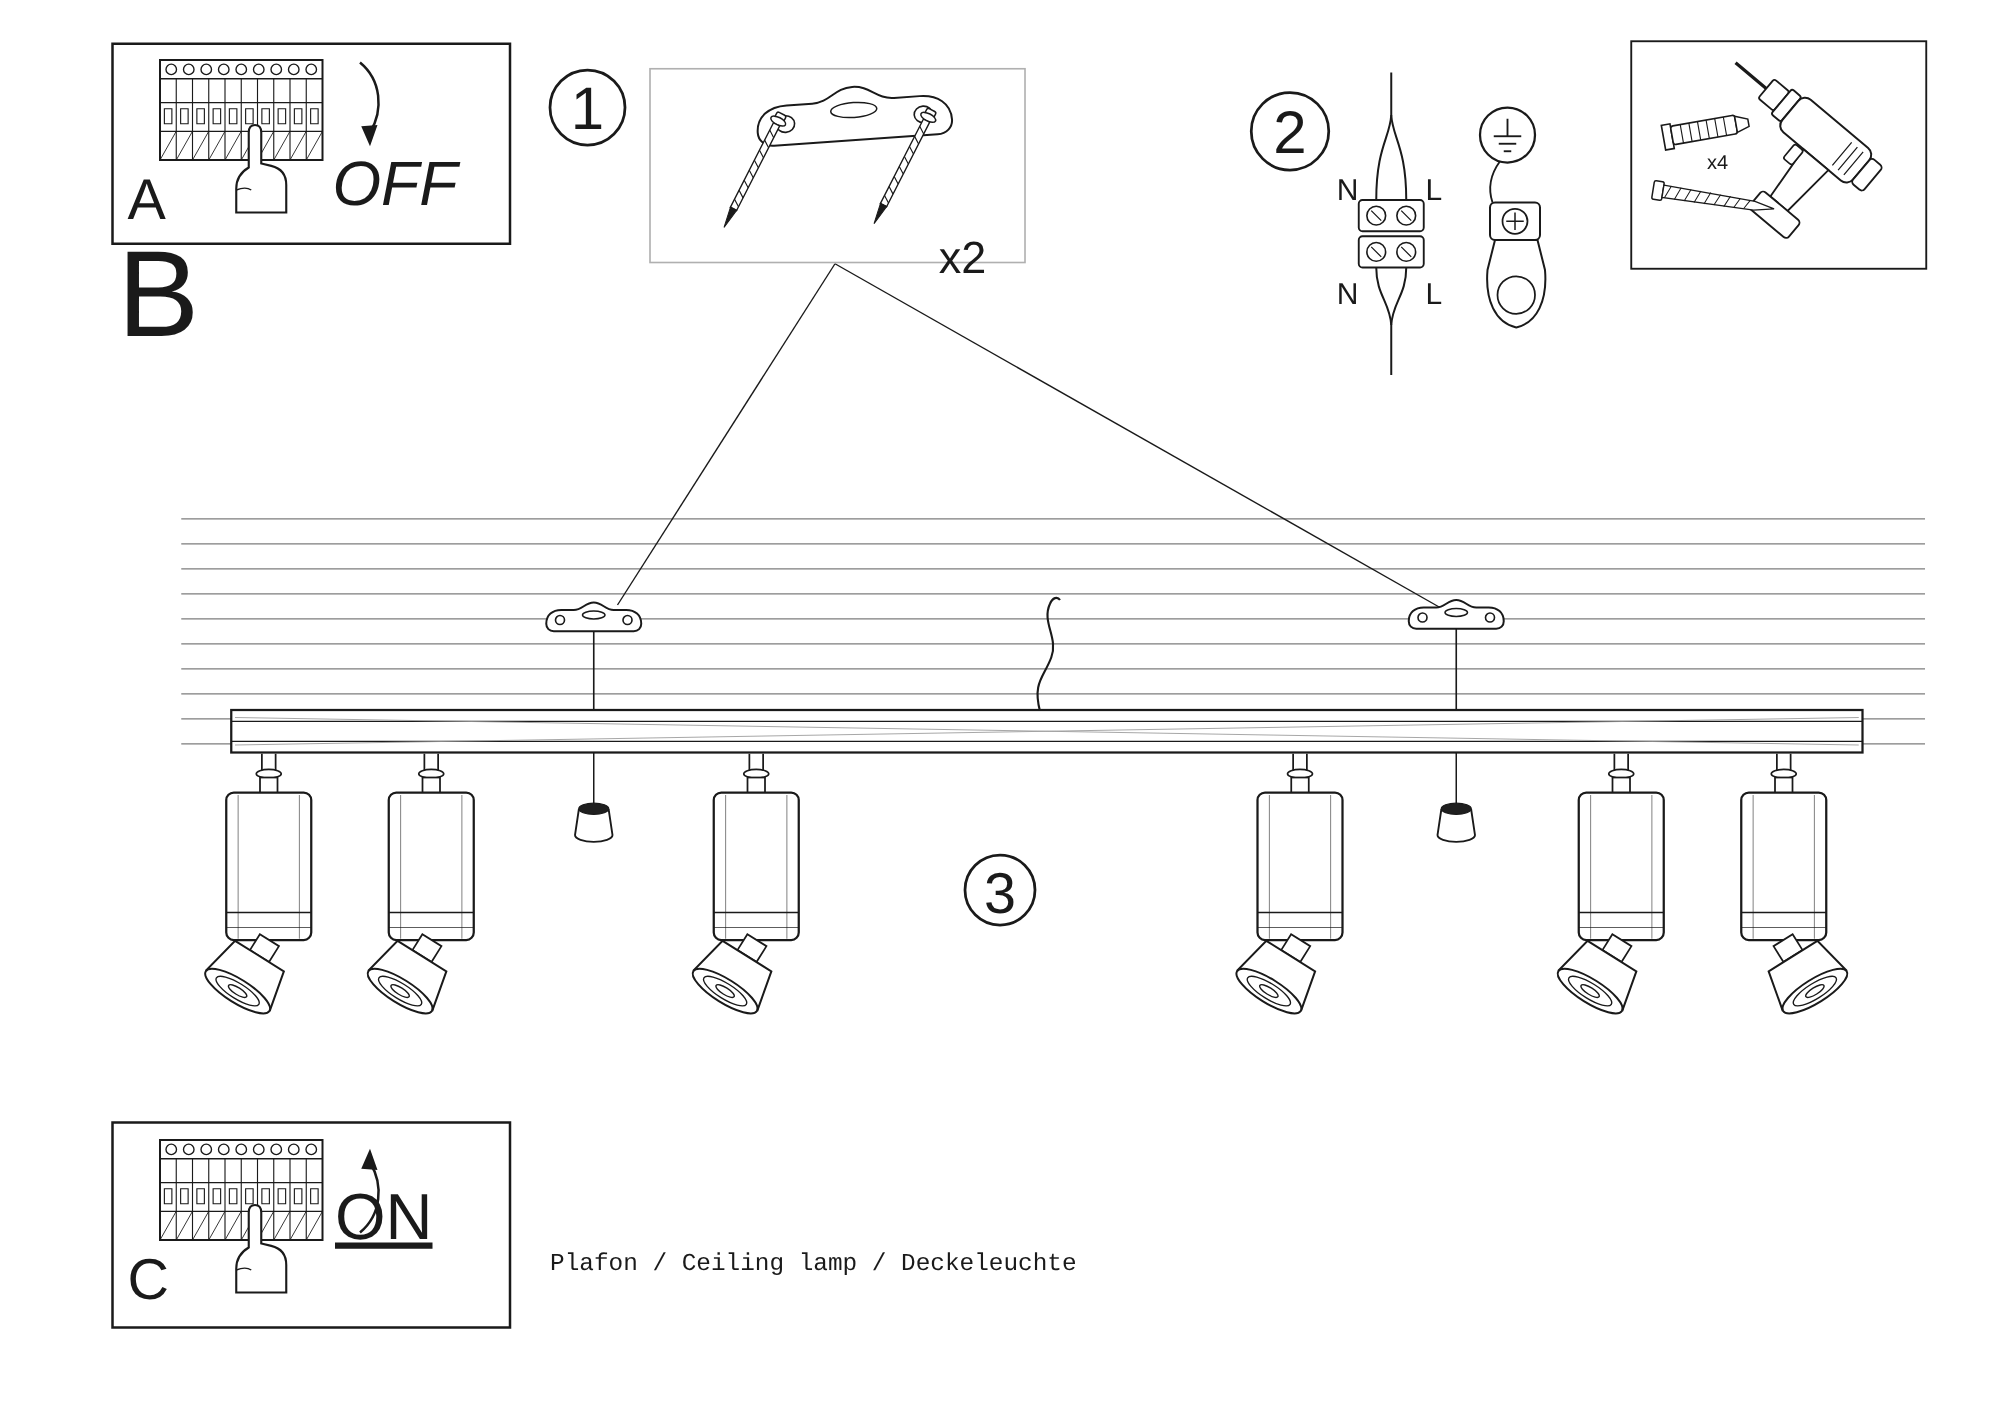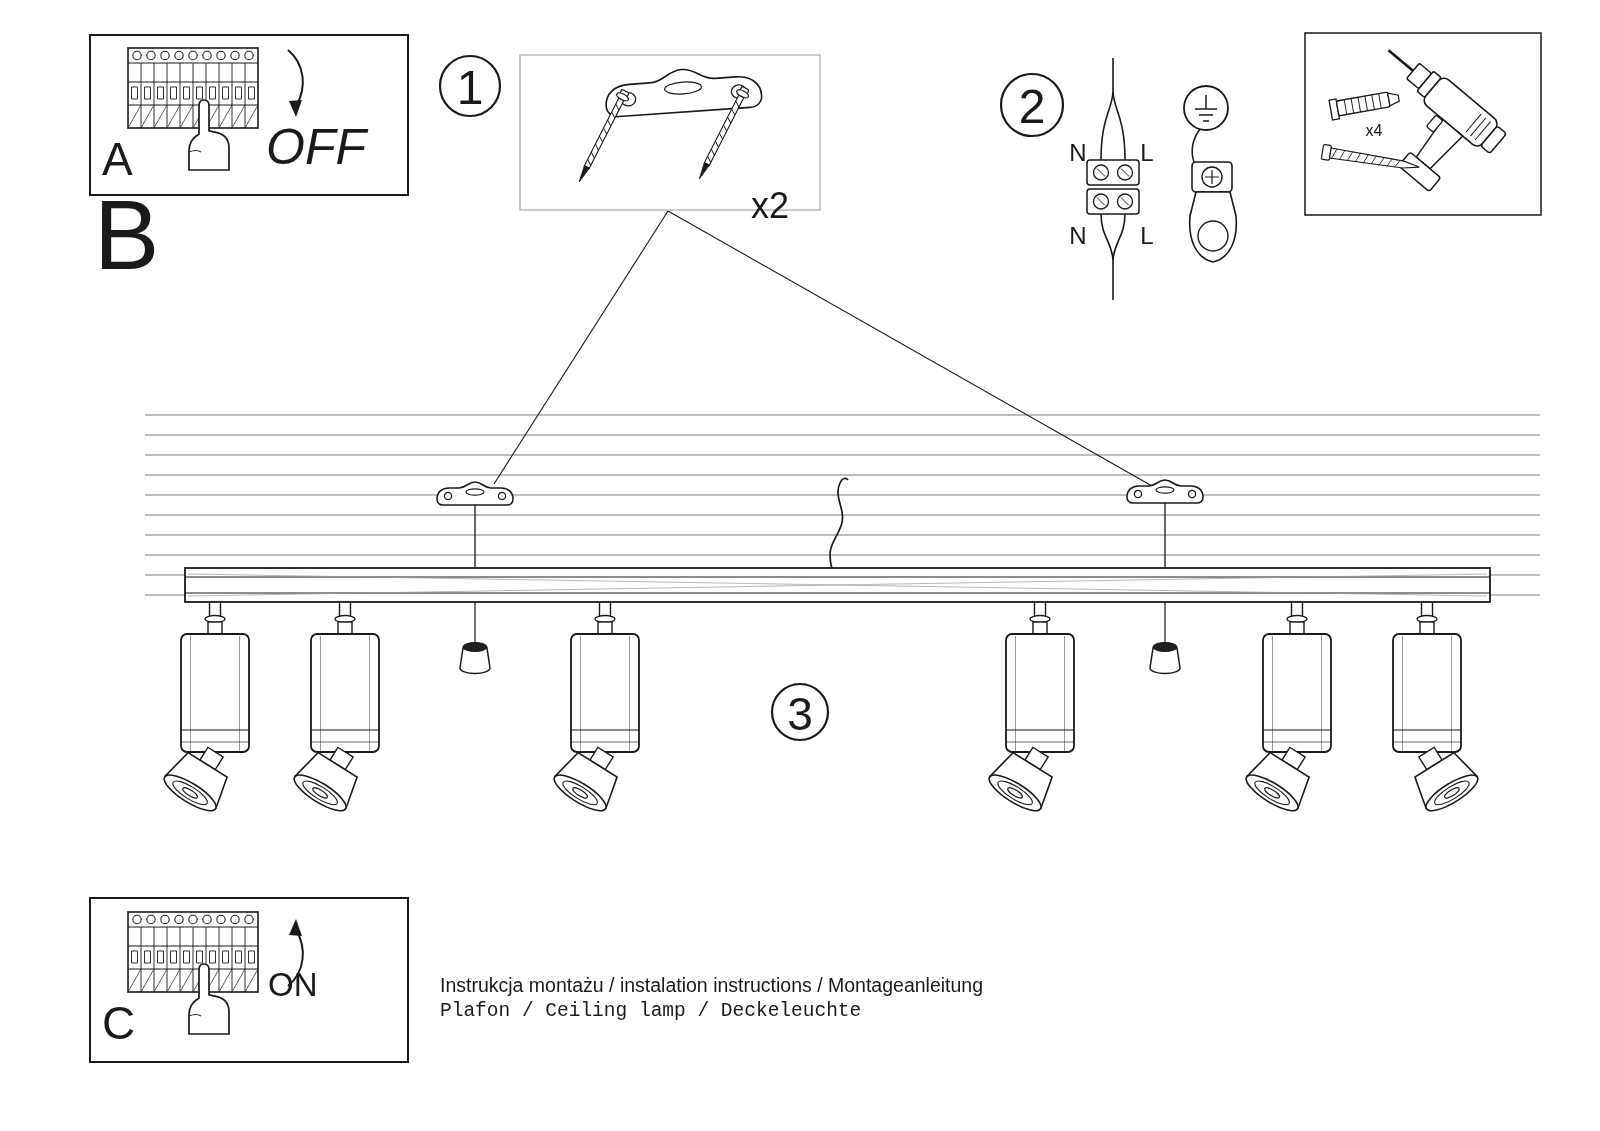--- a/index.html
+++ b/index.html
@@ -229,19 +229,18 @@
 <div class="t tc" style="left:1032px; top:107px; font-size:48px;">2</div>
 <div class="t tc" style="left:1078px; top:153px; font-size:24px;">N</div>
 <div class="t tc" style="left:1147px; top:153px; font-size:24px;">L</div>
 <div class="t tc" style="left:1078px; top:236px; font-size:24px;">N</div>
 <div class="t tc" style="left:1147px; top:236px; font-size:24px;">L</div>
 
 <div class="t tc" style="left:1374px; top:131px; font-size:16px;">x4</div>
 
 <div class="t tc" style="left:800px; top:714px; font-size:46px;">3</div>
 
-<div class="t" style="left:268px; top:968px; font-size:33px;">ON</div>
+<div class="t" style="left:268px; top:948px; font-size:52px;text-decoration:underline;">ON</div>
 <div class="t" style="left:102px; top:1000px; font-size:46px;">C</div>
 
-<div class="t" style="left:440px; top:976px; font-size:19.5px;">Instrukcja montażu / instalation instructions / Montageanleitung</div>
 <div class="t" style="left:440px; top:1002px; font-size:19.5px;font-family:Liberation Mono, monospace;">Plafon / Ceiling lamp / Deckeleuchte</div>
 
 </div>
 
 </body></html>

